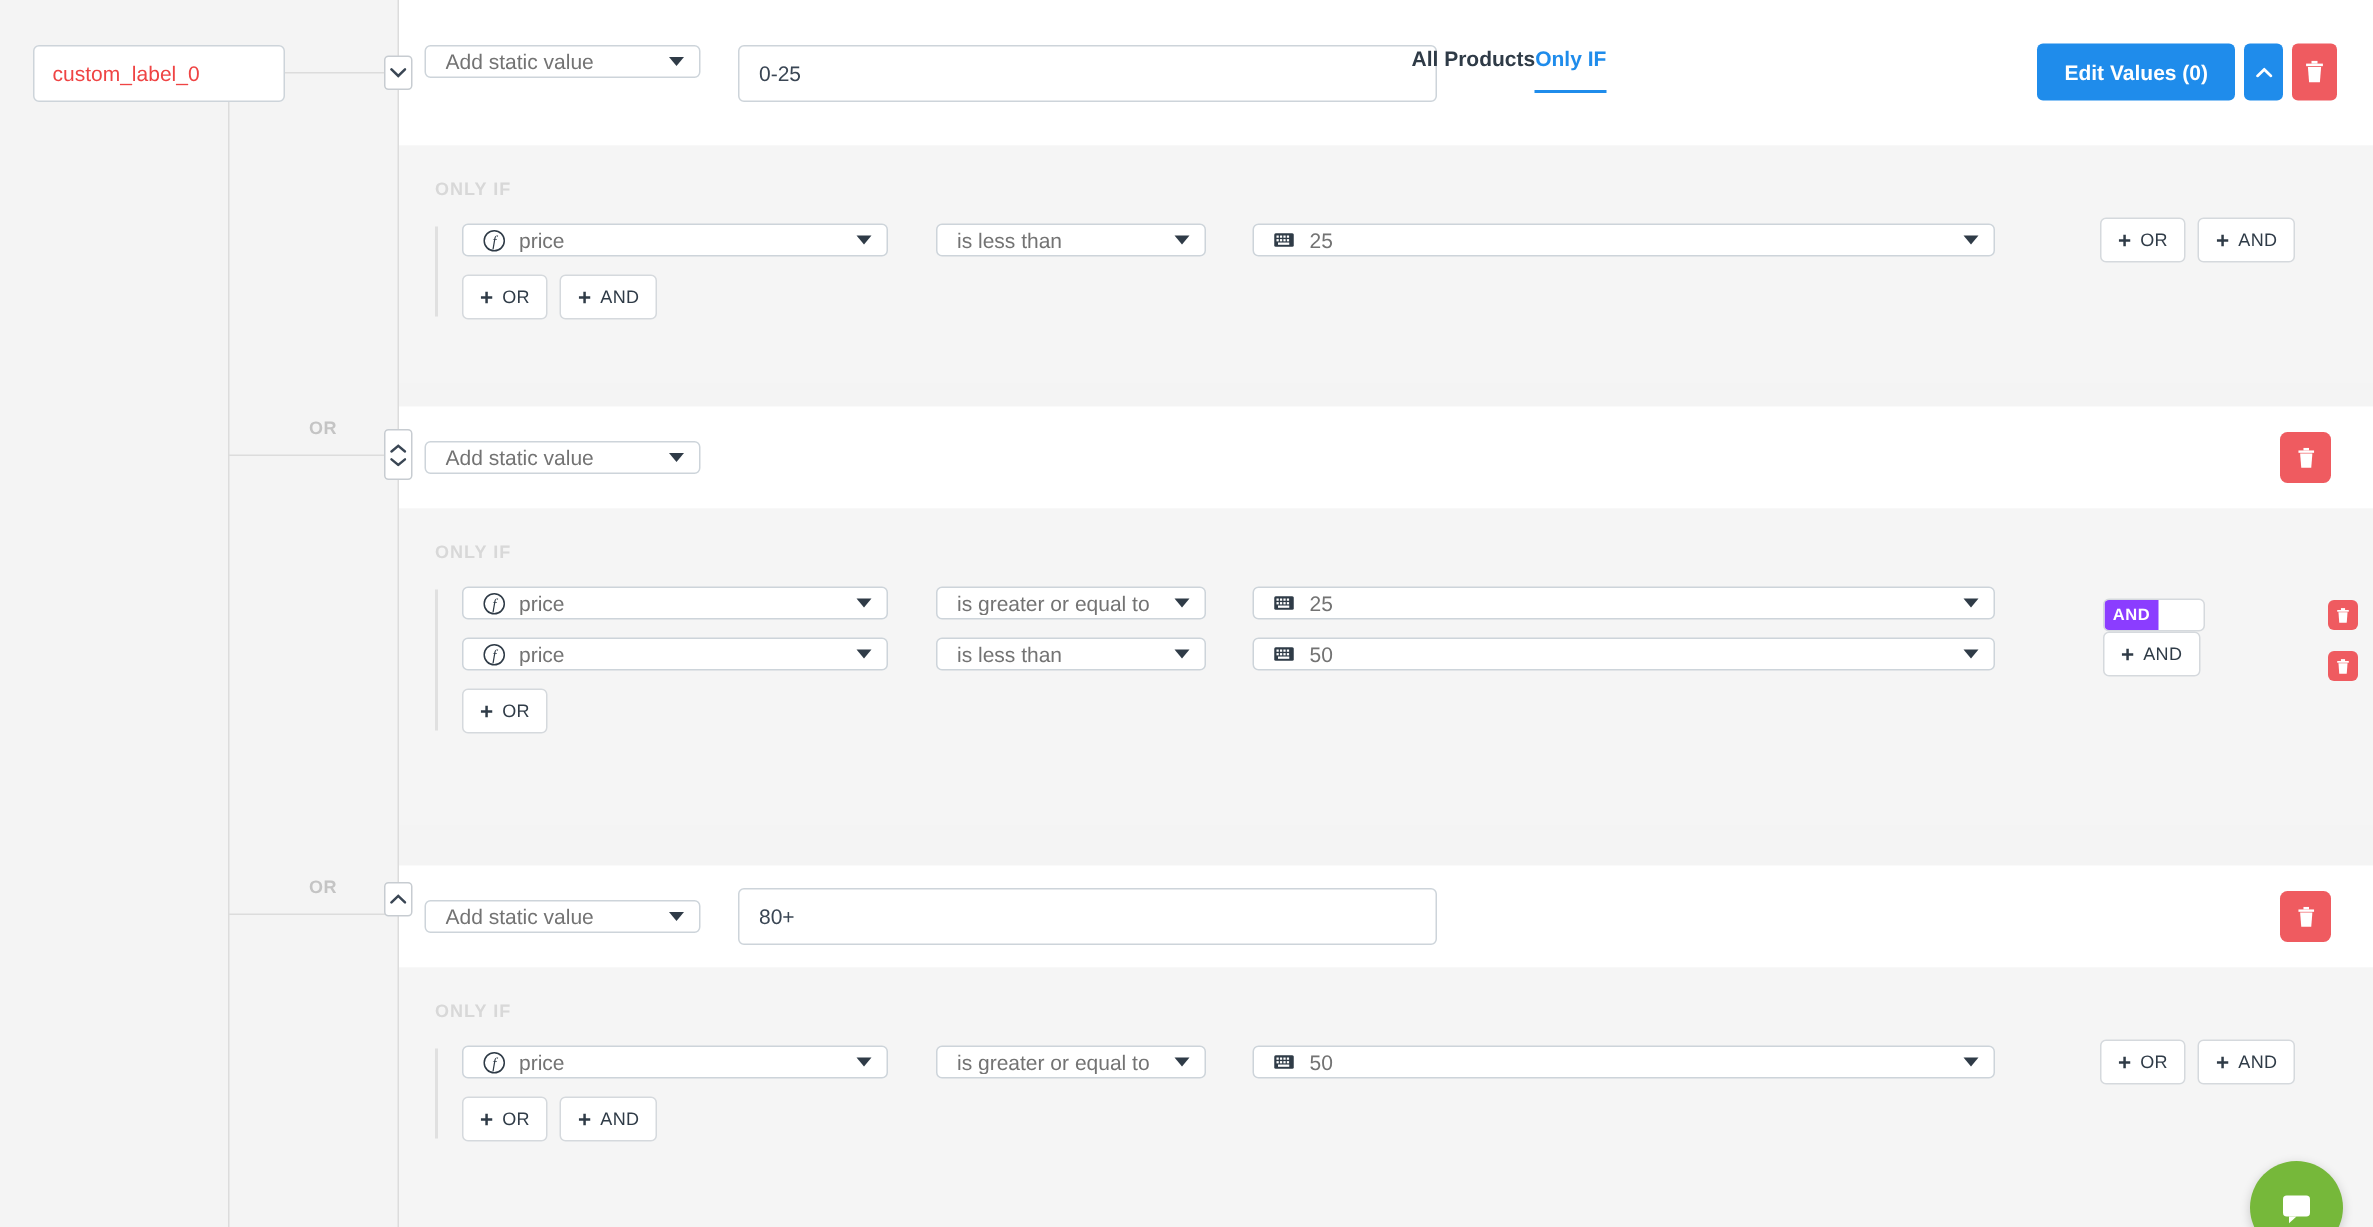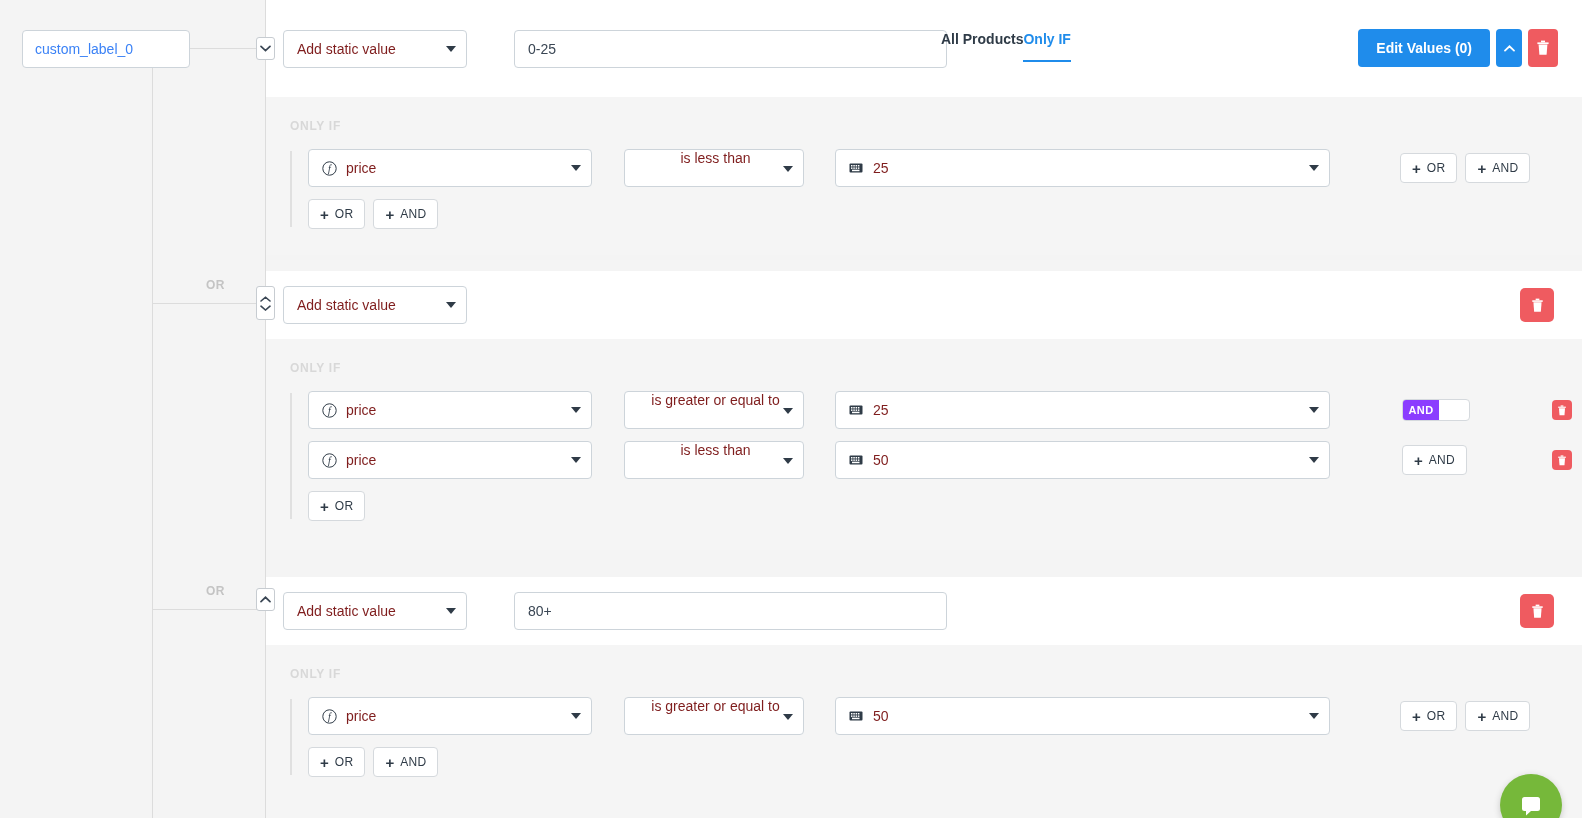--- a/index.html
+++ b/index.html
@@ -17,21 +17,21 @@
   
   .label-chip {
     position: absolute;
     left: 22px; top: 30px;
     width: 168px; height: 38px;
     background: #fff;
     border: 1px solid #cdd4da;
     border-radius: 4px;
     display: flex; align-items: center;
     padding: 0 12px;
-    font-size: 14px; color: #3b82f6;
+    font-size: 14px; color: #ef4444;
   }
 
   
   .connector-toggle {
     position: absolute;
     width: 19px; height: 23px;
     background: #fff;
     border: 1px solid #c7ccd1;
     border-radius: 3px;
     display: flex; align-items: center; justify-content: center;
@@ -70,24 +70,24 @@
     background: #f5f5f5;
     padding: 22px 0 18px 24px;
     position: relative;
   }
 
   
   .sel {
     background: #fff;
     border: 1px solid #cdd4da;
     border-radius: 4px;
-    height: 38px;
+    height: 22px;
     display: flex; align-items: center;
     padding: 0 10px 0 13px;
-    font-size: 14px; color: #7f1d1d;
+    font-size: 14px; color: #737373;
     position: relative;
   }
   .sel .caret {
     margin-left: auto;
     width: 0; height: 0;
     border-left: 5px solid transparent;
     border-right: 5px solid transparent;
     border-top: 6px solid #2f3b47;
   }
   .sel .txt { white-space: nowrap; overflow: hidden; }
@@ -96,21 +96,21 @@
     background: #fff;
     border: 1px solid #cdd4da;
     border-radius: 4px;
     height: 38px;
     display: flex; align-items: center;
     padding: 0 13px;
     font-size: 14px; color: #3a4654;
   }
 
   .sel-static { width: 184px; }
-  .value-input { width: 433px; margin-left: 47px; }
+  .value-input { width: 466px; margin-left: 25px; }
 
   
   .tabs { position: absolute; left: 941px; top: 30px; display: flex; }
   .tab {
     font-size: 14px; font-weight: bold;
     color: #2f3b47;
     padding-bottom: 12px;
     line-height: 18px;
   }
   .tab.active { color: #1f8ceb; border-bottom: 2px solid #1f8ceb; }
@@ -161,21 +161,21 @@
     margin-bottom: 16px;
   }
   .cond-group { position: relative; padding-left: 18px; }
   .cond-group::before {
     content: ""; position: absolute;
     left: 0; top: 2px; bottom: 2px;
     width: 2px; background: #e0e0e0;
   }
   .cond-row { display: flex; align-items: center; margin-bottom: 12px; position: relative; }
   .cond-field { width: 284px; }
-  .cond-op { width: 180px; margin-left: 32px; flex-direction: column; }
+  .cond-op { width: 180px; margin-left: 32px; }
   .cond-val { width: 495px; margin-left: 31px; }
 
   .fx-icon { margin-right: 9px; display: inline-flex; }
   .kb-icon { margin-right: 10px; display: inline-flex; }
 
   .addbtns { display: flex; gap: 8px; }
   .addbtn {
     background: #fff; border: 1px solid #d5d9dd; border-radius: 4px;
     height: 30px; padding: 0 11px;
     display: flex; align-items: center; gap: 6px;

